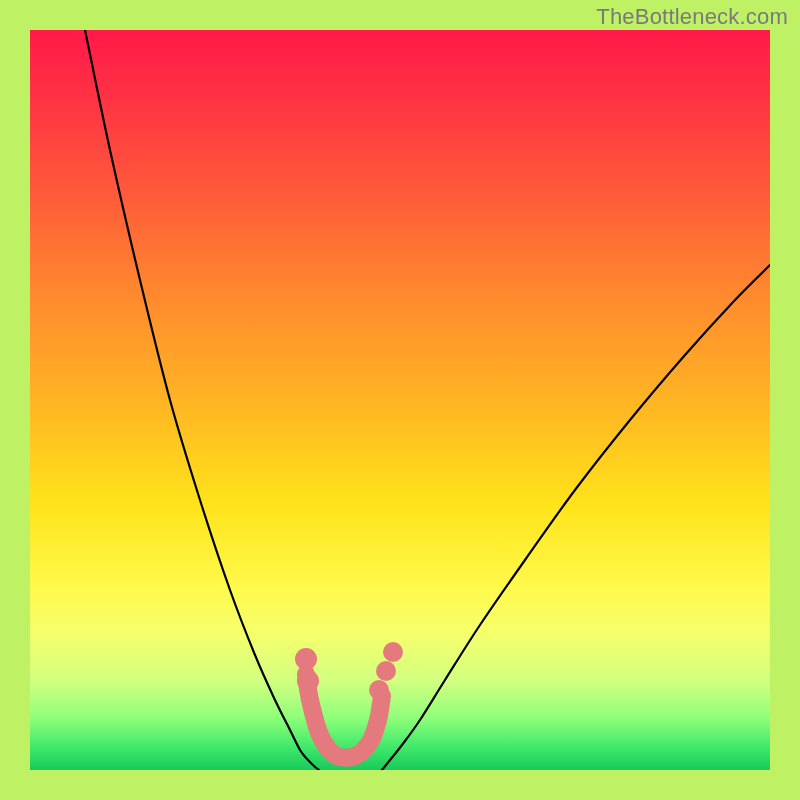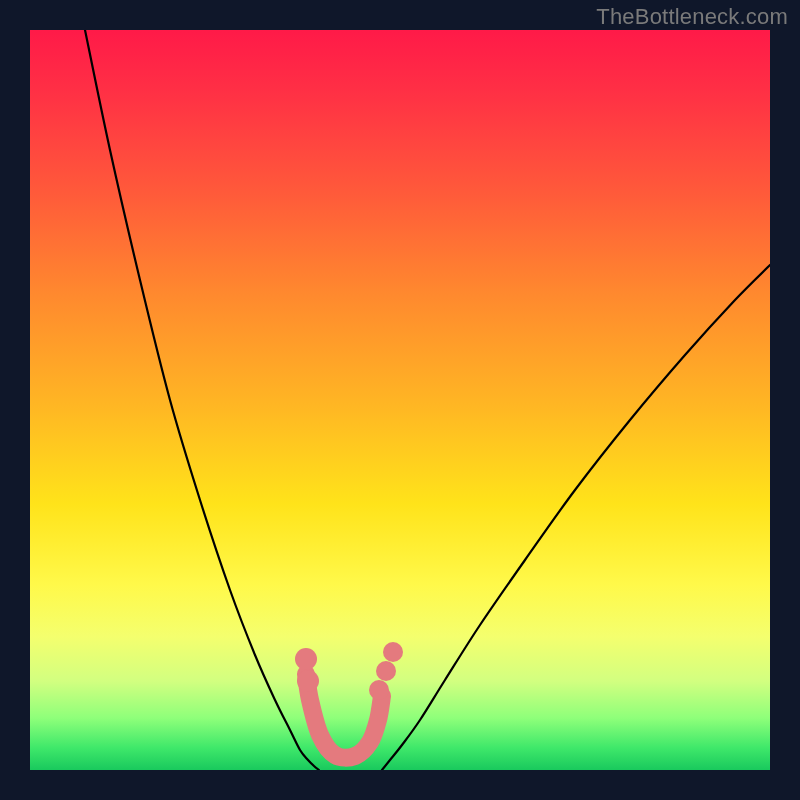--- a/index.html
+++ b/index.html
@@ -10,21 +10,21 @@
     background: #000;
     overflow: hidden;
     font-family: Arial, Helvetica, sans-serif;
   }
   .frame {
     position: absolute;
     top: 0;
     left: 0;
     width: 800px;
     height: 800px;
-    background: #0f172a;
+    background: #bef264;
   }
   .plot-area {
     position: absolute;
     top: 30px;
     left: 30px;
     width: 740px;
     height: 740px;
     
     background: linear-gradient(to bottom,
       #ff1a48 0%,

